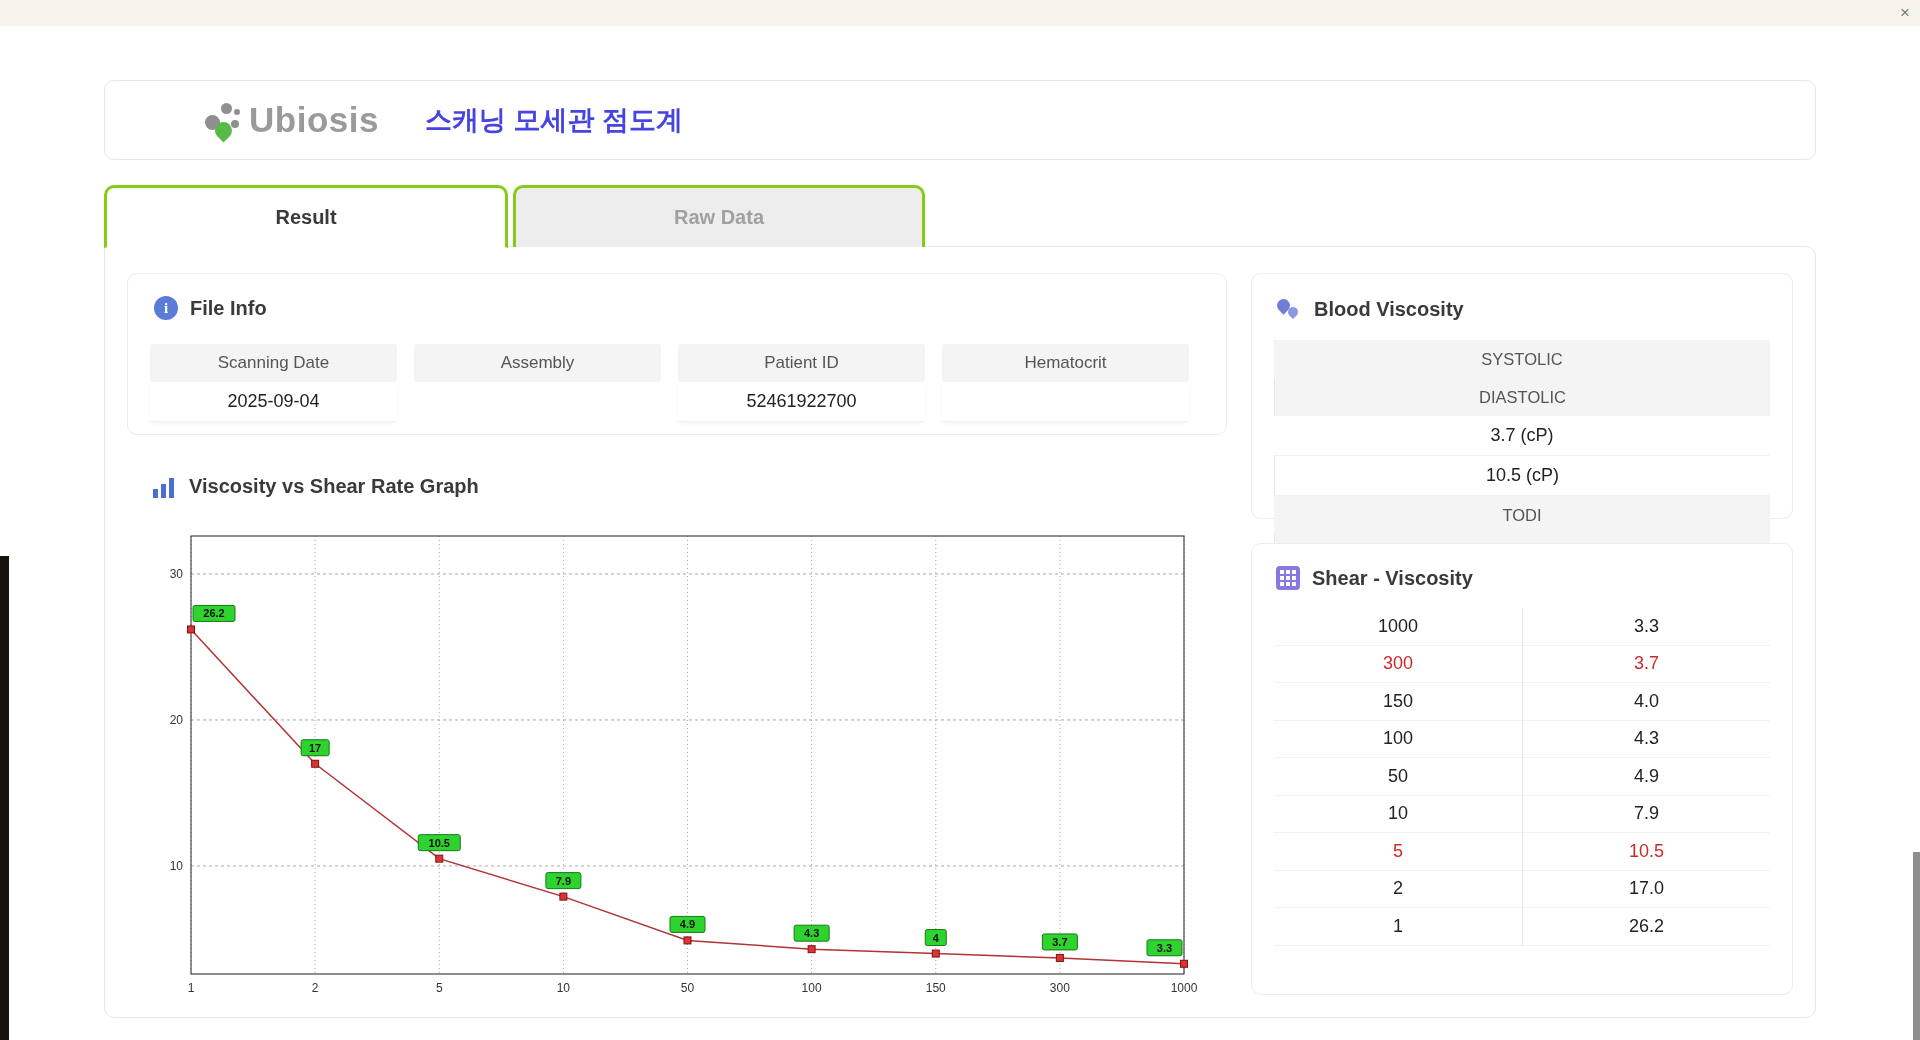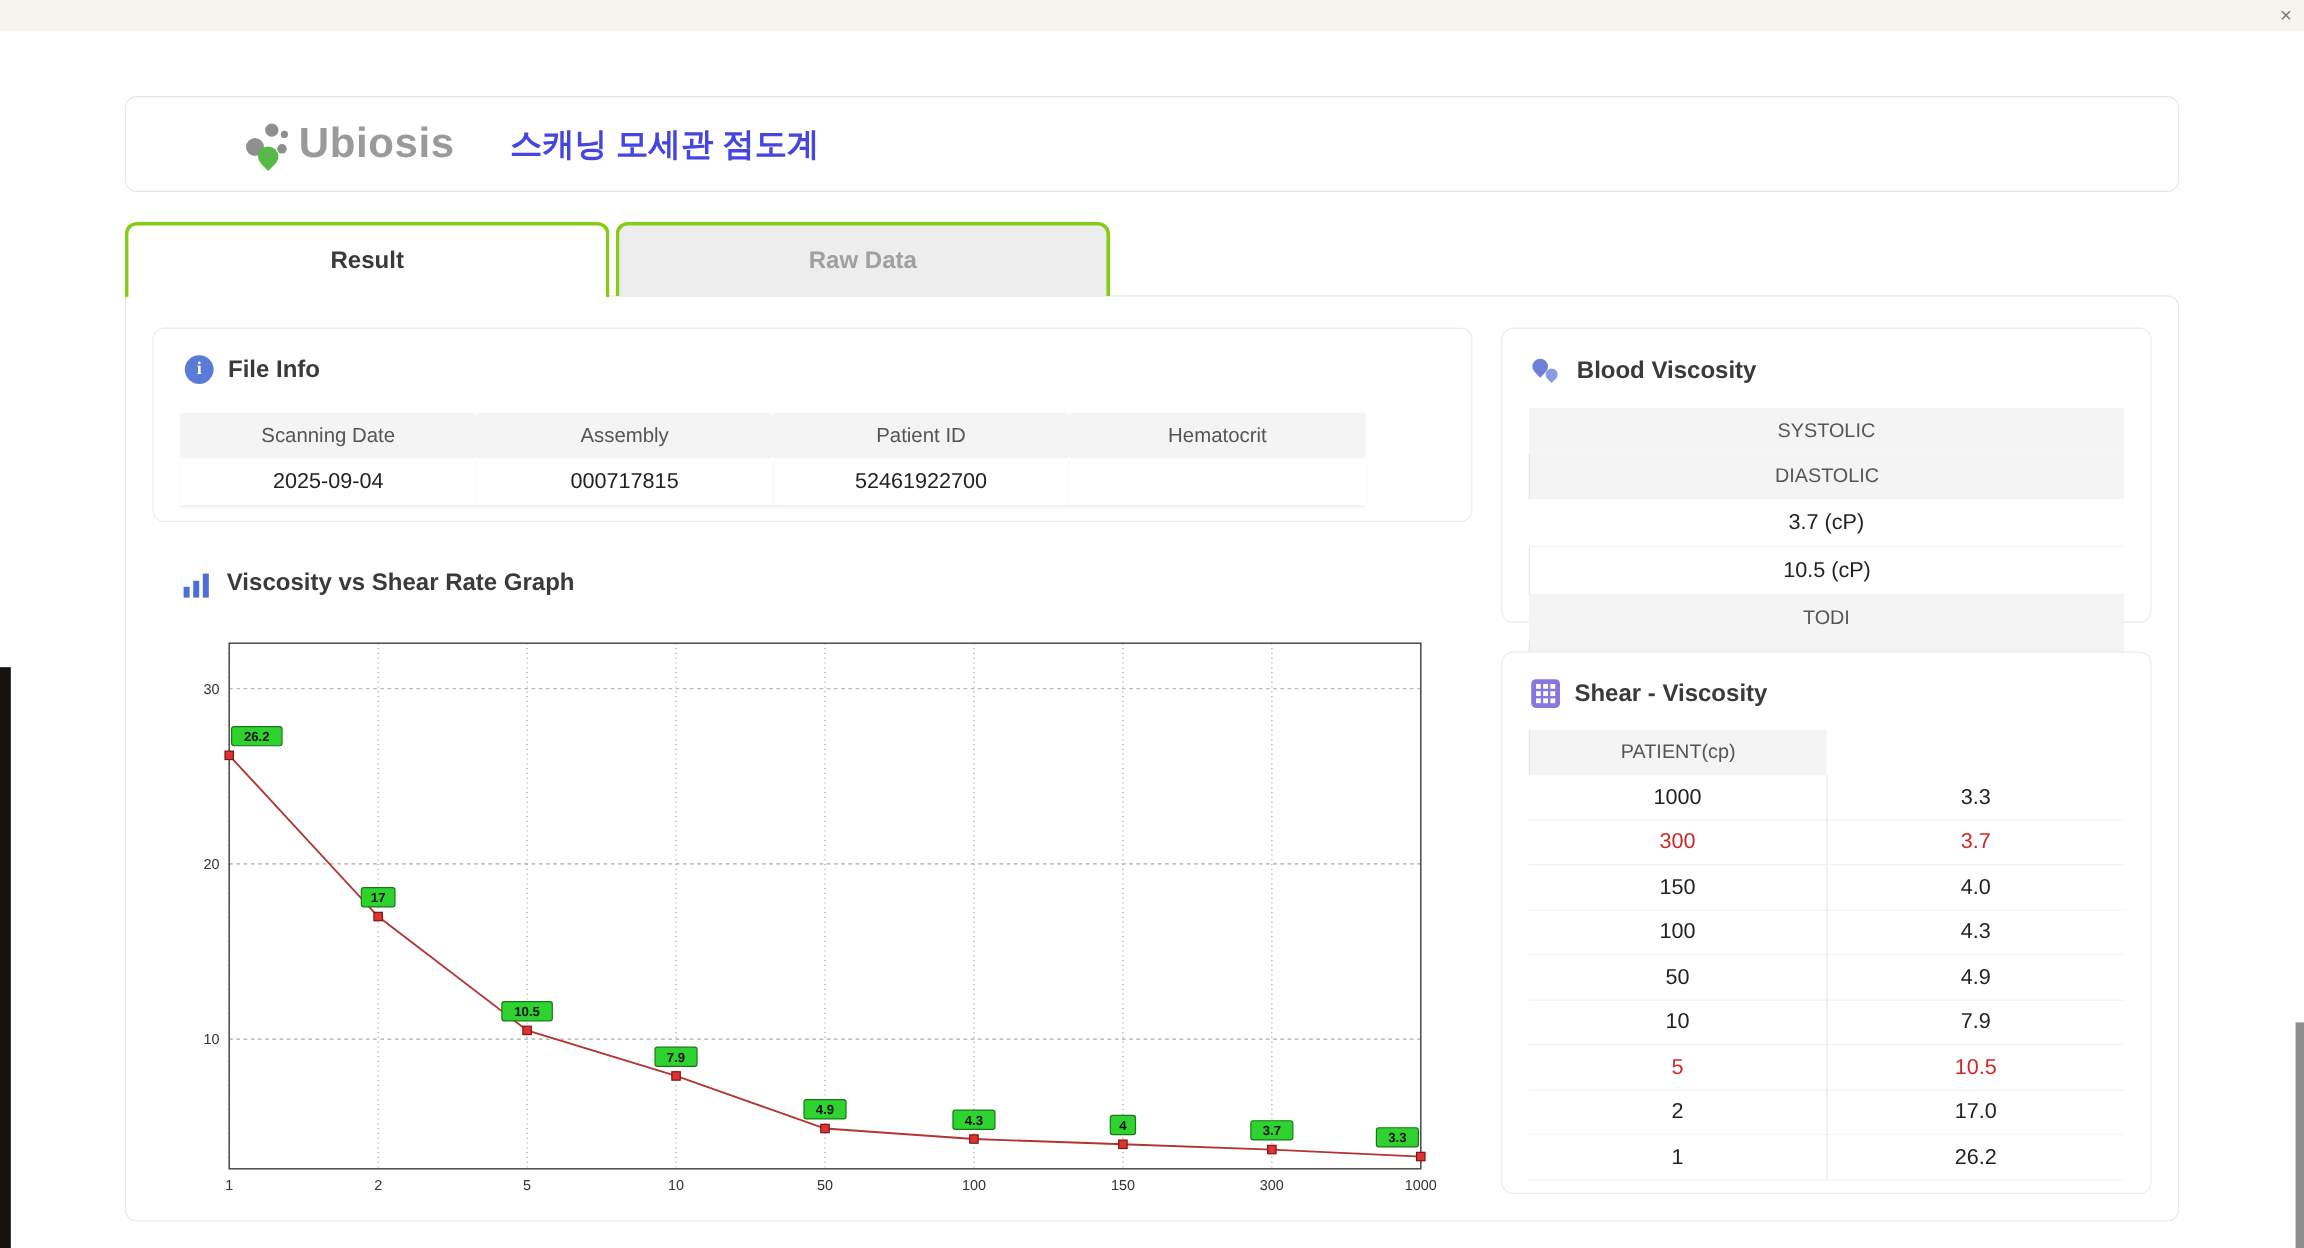--- a/index.html
+++ b/index.html
@@ -44,21 +44,21 @@
   
   .main-panel { position:absolute; left:104px; top:246px; width:1712px; height:772px;
     background:#fff; border:1px solid #e6e6e6; border-radius:0 10px 10px 10px; z-index:2; }
   .card { position:absolute; background:#fff; border:1px solid #ececec; border-radius:10px; }
   .section-head { display:flex; align-items:center; gap:12px; font-size:20px;
     font-weight:bold; color:#3a3a3a; }
 
   
   .fileinfo-card { left:22px; top:26px; width:1100px; height:162px; }
   .fileinfo-head { position:absolute; left:26px; top:22px; }
-  .fi-fields { position:absolute; left:22px; top:70px; display:flex; }
+  .fi-fields { position:absolute; left:22px; top:70px; display:flex; gap:17px; }
   .fi-field { width:247px; }
   .fi-label { height:38px; background:#f4f4f4; border-radius:3px; display:flex;
     align-items:center; justify-content:center; font-size:17px; color:#555; }
   .fi-value { height:40px; display:flex; align-items:center; justify-content:center;
     font-size:18px; color:#222; border-bottom:1px solid #f0f0f0;
     box-shadow:0 2px 3px rgba(0,0,0,0.04); }
 
   
   .icon-info { width:24px; height:24px; border-radius:50%; background:#5b7bd8;
     color:#fff; font-size:15px; font-weight:bold; display:flex; align-items:center;
@@ -141,21 +141,20 @@
       <span class="icon-info">i</span>
       <span>File Info</span>
     </div>
     <div class="fi-fields">
       <div class="fi-field">
         <div class="fi-label">Scanning Date</div>
         <div class="fi-value">2025-09-04</div>
       </div>
       <div class="fi-field">
         <div class="fi-label">Assembly</div>
-        <div class="fi-value">000717815</div>
       </div>
       <div class="fi-field">
         <div class="fi-label">Patient ID</div>
         <div class="fi-value">52461922700</div>
       </div>
       <div class="fi-field">
         <div class="fi-label">Hematocrit</div>
         <div class="fi-value"></div>
       </div>
     </div>
@@ -259,21 +258,20 @@
             <i></i>
             <i></i>
             <i></i>
             <i></i>
           </span>
         </span>
       <span>Shear - Viscosity</span>
     </div>
     <div class="sv-table">
       <div class="sv-hrow">
-        <div class="sv-hcell col2">PATIENT(cp)</div>
       </div>
       <div id="shear-rows">
           <div class="sv-row">
             <div class="sv-cell">1000</div>
             <div class="sv-cell col2">3.3</div>
           </div>
           <div class="sv-row hl">
             <div class="sv-cell">300</div>
             <div class="sv-cell col2">3.7</div>
           </div>

